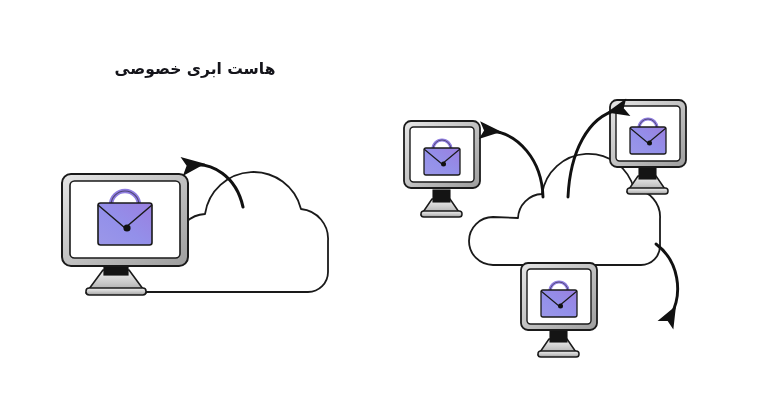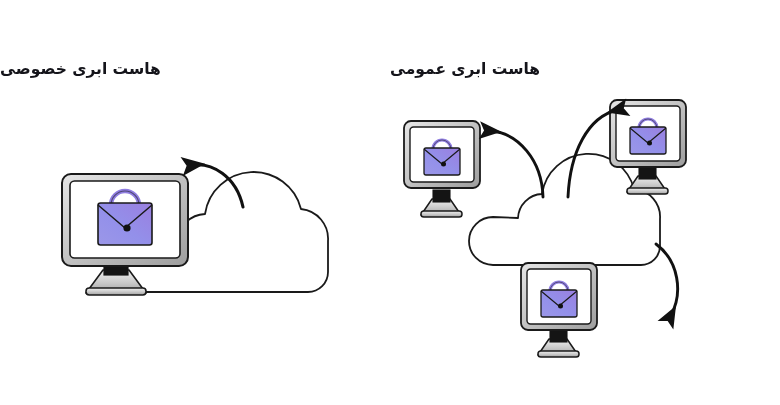--- a/index.html
+++ b/index.html
@@ -30,21 +30,21 @@
     height: 405px;
   }
   .panel-private { left: 0;   width: 390px; }
   .panel-public  { left: 390px; width: 390px; }
 
   .panel-title {
     position: absolute;
     top: 46px;
     left: 0;
     width: 100%;
-    text-align: left;
+    text-align: center;
     font-size: 15.5px;
     font-weight: bold;
     color: #14141a;
     direction: rtl;
     letter-spacing: 0.2px;
     line-height: 1.3;
     white-space: nowrap;
   }
 
   .art {
@@ -123,21 +123,20 @@
 
         <g>
           <path d="M243,207 C236,175 211,163 194,165" fill="none" stroke="#111111" stroke-width="3.1" stroke-linecap="round" marker-end="url(#arrowHeadL)"></path>
         </g>
       </svg>
     </div>
   </section>
 
   <section class="panel panel-public">
 
-    <h2 class="panel-title">هاست ابری عمومی</h2>
 
     <div class="art">
       <svg width="390" height="405" viewBox="0 0 390 405" xmlns="http://www.w3.org/2000/svg" aria-hidden="true">
         <defs>
           <linearGradient id="bcGradR" x1="1" y1="0" x2="0" y2="1">
             <stop offset="0%" stop-color="#9a7fe0"></stop>
             <stop offset="55%" stop-color="#9390ea"></stop>
             <stop offset="100%" stop-color="#9b97e8"></stop>
           </linearGradient>
           <linearGradient id="standGradR" x1="0" y1="0" x2="0" y2="1">

